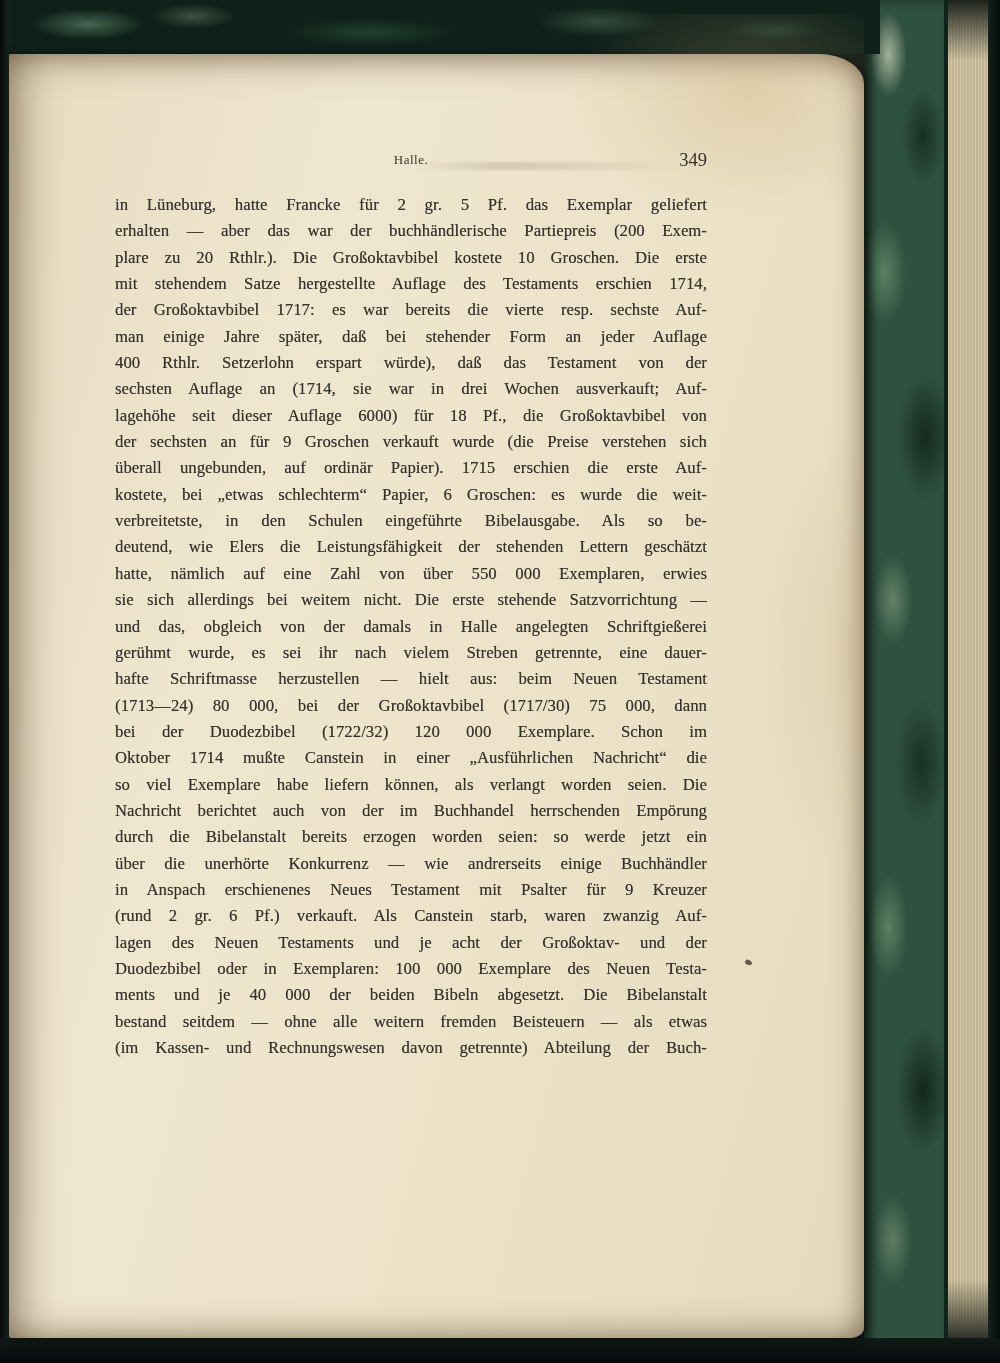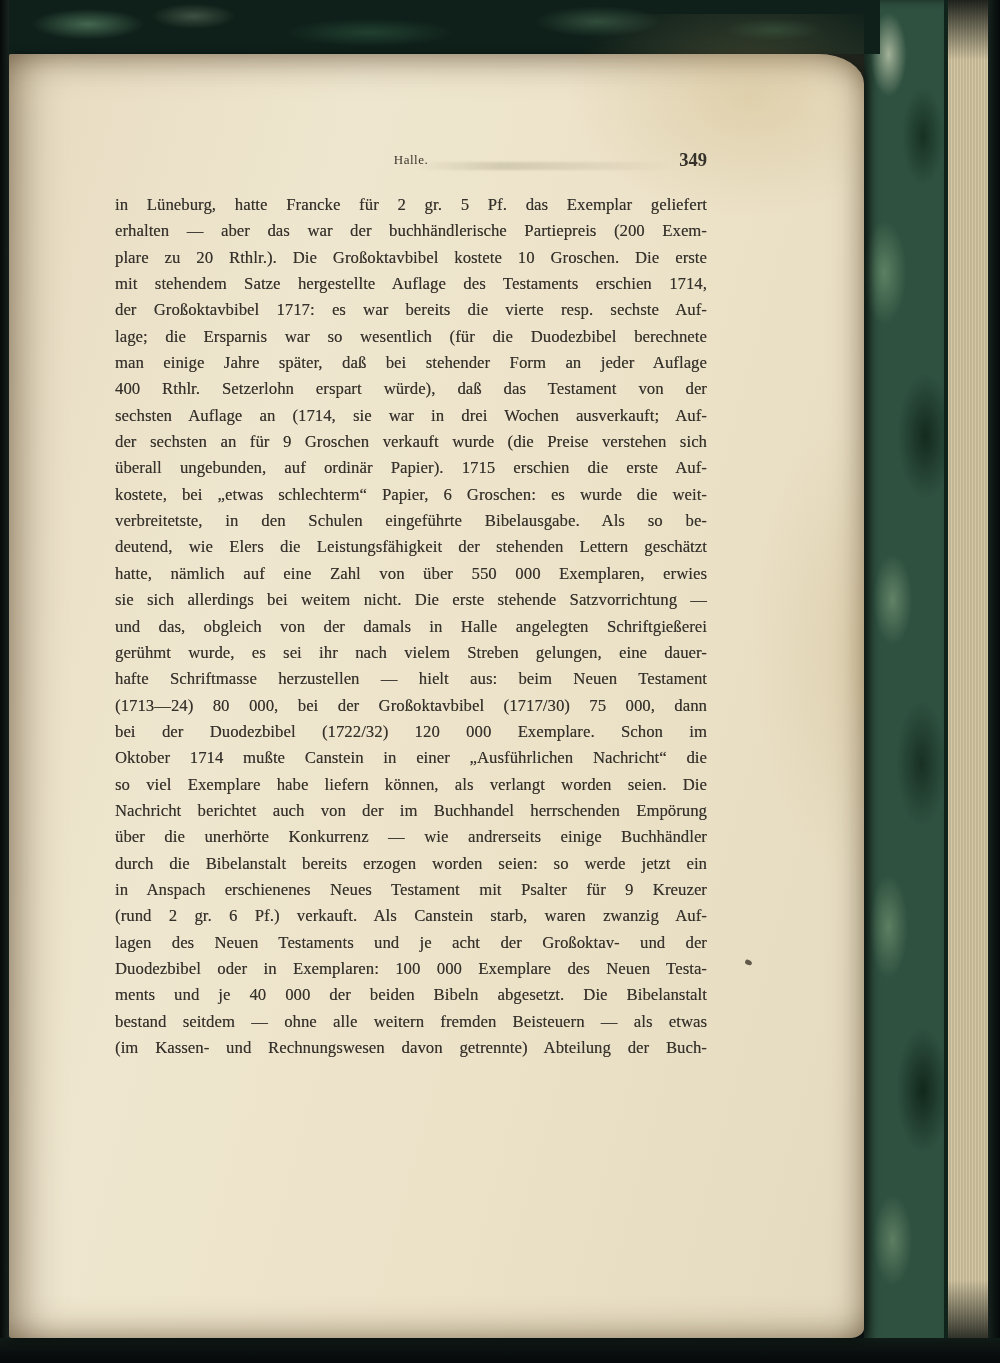--- a/index.html
+++ b/index.html
@@ -101,21 +101,21 @@
     color:#34302a;
   }
   .running-header{
     position:relative;height:28px;margin-bottom:12px;
   }
   .running-header .title{
     position:absolute;left:0;right:0;text-align:center;
     font-size:13px;letter-spacing:0.5px;color:#3b352c;
   }
   .running-header .pagenum{
-    position:absolute;right:0;top:-2px;font-size:18.5px;color:#36322b;font-weight:bold;
+    position:absolute;right:0;top:-2px;font-size:18.5px;color:#36322b;
   }
   .header-smudge{
     position:absolute;left:300px;top:10px;width:260px;height:8px;
     background:linear-gradient(to right,transparent,rgba(120,110,90,0.22),rgba(120,110,90,0.12),transparent);
     filter:blur(1px);
   }
   .body-lines{margin-top:1px;}
   .line{
     font-size:16.6px;line-height:26.35px;
     text-align:justify;text-align-last:justify;
@@ -149,41 +149,41 @@
         <span class="pagenum">349</span>
         <span class="header-smudge"></span>
       </div>
 
       <div class="body-lines">
         <div class="line">in Lüneburg, hatte Francke für 2 gr. 5 Pf. das Exemplar geliefert</div>
         <div class="line">erhalten — aber das war der buchhändlerische Partiepreis (200 Exem-</div>
         <div class="line">plare zu 20 Rthlr.). Die Großoktavbibel kostete 10 Groschen. Die erste</div>
         <div class="line">mit stehendem Satze hergestellte Auflage des Testaments erschien 1714,</div>
         <div class="line">der Großoktavbibel 1717: es war bereits die vierte resp. sechste Auf-</div>
-        <div class="line">lage; die Ersparnis war so wesentlich (für die Duodezbibel berechnete</div>
         <div class="line">man einige Jahre später, daß bei stehender Form an jeder Auflage</div>
         <div class="line">400 Rthlr. Setzerlohn erspart würde), daß das Testament von der</div>
         <div class="line">sechsten Auflage an (1714, sie war in drei Wochen ausverkauft; Auf-</div>
+        <div class="line">lagehöhe seit dieser Auflage 6000) für 18 Pf., die Großoktavbibel von</div>
         <div class="line">der sechsten an für 9 Groschen verkauft wurde (die Preise verstehen sich</div>
         <div class="line">überall ungebunden, auf ordinär Papier).  1715 erschien die erste Auf-</div>
         <div class="line">kostete, bei „etwas schlechterm“ Papier, 6 Groschen: es wurde die weit-</div>
         <div class="line">verbreitetste, in den Schulen eingeführte Bibelausgabe.  Als so be-</div>
         <div class="line">deutend, wie Elers die Leistungsfähigkeit der stehenden Lettern geschätzt</div>
         <div class="line">hatte, nämlich auf eine Zahl von über 550 000 Exemplaren, erwies</div>
         <div class="line">sie sich allerdings bei weitem nicht.  Die erste stehende Satzvorrichtung —</div>
         <div class="line">und das, obgleich von der damals in Halle angelegten Schriftgießerei</div>
-        <div class="line">gerühmt wurde, es sei ihr nach vielem Streben gelungen, eine dauer-</div>
+        <div class="line">gerühmt wurde, es sei ihr nach vielem Streben getrennte, eine dauer-</div>
         <div class="line">hafte Schriftmasse herzustellen — hielt aus: beim Neuen Testament</div>
         <div class="line">(1713—24) 80 000, bei der Großoktavbibel (1717/30) 75 000, dann</div>
         <div class="line">bei der Duodezbibel (1722/32) 120 000 Exemplare.  Schon im</div>
         <div class="line">Oktober 1714 mußte Canstein in einer „Ausführlichen Nachricht“ die</div>
         <div class="line">so viel Exemplare habe liefern können, als verlangt worden seien.  Die</div>
         <div class="line">Nachricht berichtet auch von der im Buchhandel herrschenden Empörung</div>
+        <div class="line">durch die Bibelanstalt bereits erzogen worden seien: so werde jetzt ein</div>
         <div class="line">über die unerhörte Konkurrenz — wie andrerseits einige Buchhändler</div>
-        <div class="line">durch die Bibelanstalt bereits erzogen worden seien: so werde jetzt ein</div>
         <div class="line">in Anspach erschienenes Neues Testament mit Psalter für 9 Kreuzer</div>
         <div class="line">(rund 2 gr. 6 Pf.) verkauft.  Als Canstein starb, waren zwanzig Auf-</div>
         <div class="line">lagen des Neuen Testaments und je acht der Großoktav- und der</div>
         <div class="line">Duodezbibel oder in Exemplaren: 100 000 Exemplare des Neuen Testa-</div>
         <div class="line">ments und je 40 000 der beiden Bibeln abgesetzt.  Die Bibelanstalt</div>
         <div class="line">bestand seitdem — ohne alle weitern fremden Beisteuern — als etwas</div>
         <div class="line">(im Kassen- und Rechnungswesen davon getrennte) Abteilung der Buch-</div>
       </div>
     </div>
   </div>

